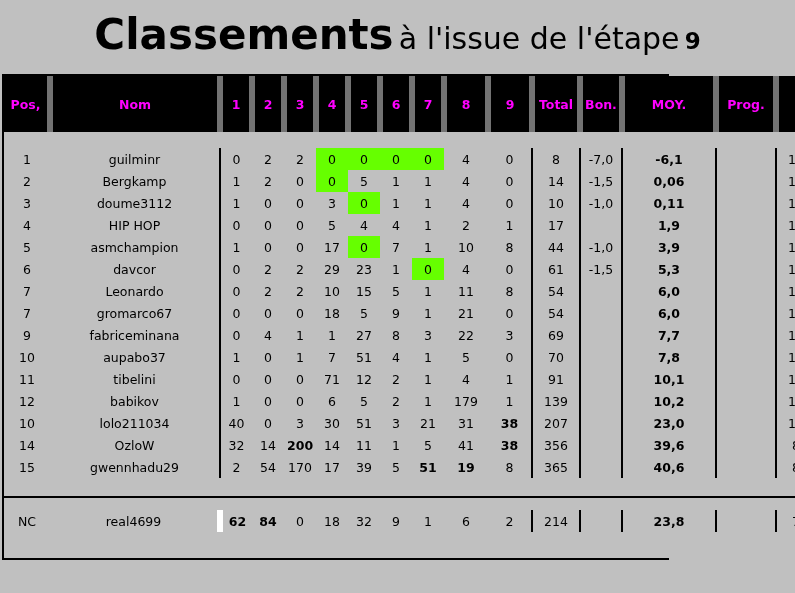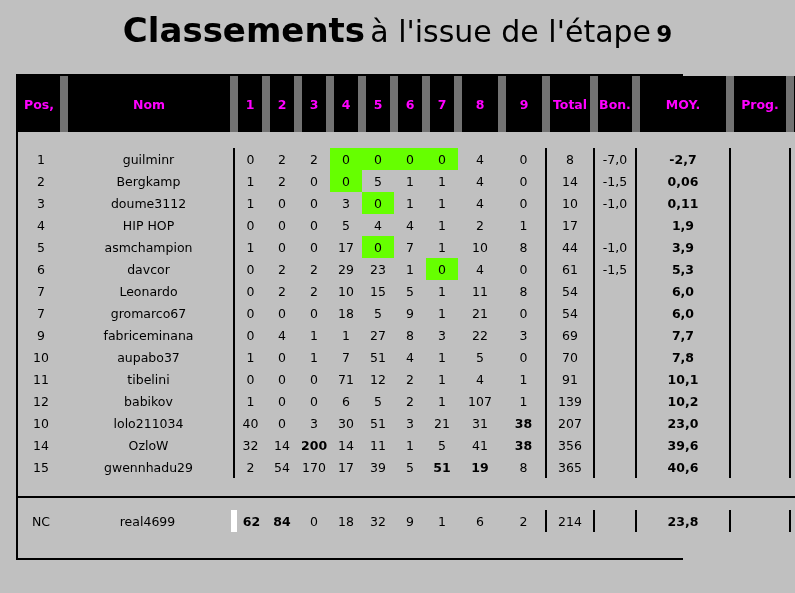--- a/index.html
+++ b/index.html
@@ -23,58 +23,58 @@
   .title {
     text-align: center;
     padding-top: 10px;
     padding-bottom: 8px;
     white-space: nowrap;
     color: #000;
   }
   .title .t-main {
     font-family: "DejaVu Sans", sans-serif;
     font-weight: bold;
-    font-size: 34px;
+    font-size: 42px;
     letter-spacing: 0px;
   }
   .title .t-sub {
     font-family: "DejaVu Sans", sans-serif;
     font-size: 30px;
     font-weight: normal;
   }
   .title .t-num {
     font-family: "DejaVu Sans", sans-serif;
     font-size: 23px;
     font-weight: bold;
   }
   
   .table-wrap {
     position: absolute;
-    left: 16px;
+    left: 2px;
     top: 74px;
     width: 667px;
     border: 2px solid #000;
     background: #8b5cf6;
     box-sizing: border-box;
   }
   table.rank {
     border-collapse: collapse;
     width: 100%;
     table-layout: fixed;
     background: #c0c0c0;
   }
   table.rank thead th {
     background: #000;
     color: #ff00ff;
     font-size: 12.5px;
     font-weight: bold;
     height: 56px;
     vertical-align: middle;
     padding: 0;
-    border-left: 8px solid #737373;
+    border-left: 6px solid #737373;
     border-right: 2px solid #ff00ff;
   }
   table.rank thead th.first {
     border-left: none;
   }
   table.rank thead th.last {
     border-right: none;
   }
   table.rank tbody td {
     font-size: 12.5px;
@@ -156,21 +156,21 @@
             <td>2</td>
             <td>2</td>
             <td class="hl">0</td>
             <td class="hl">0</td>
             <td class="hl">0</td>
             <td class="hl">0</td>
             <td>4</td>
             <td style="border-right:2px solid #000;">0</td>
             <td class="c-total">8</td>
             <td class="c-bon" style="border-left:2px solid #000;border-right:2px solid #000;">-7,0</td>
-            <td class="c-moy">-2,7</td>
+            <td class="c-moy">-6,1</td>
             <td style="border-left:2px solid #000;border-right:2px solid #000;"></td>
             <td class="c-pct">100</td>
           </tr>
           <tr>
             <td class="c-pos">2</td>
             <td class="c-name">Bergkamp</td>
             <td style="border-left:2px solid #000;">1</td>
             <td>2</td>
             <td>0</td>
             <td class="hl">0</td>
@@ -350,21 +350,21 @@
           <tr>
             <td class="c-pos">12</td>
             <td class="c-name">babikov</td>
             <td style="border-left:2px solid #000;">1</td>
             <td>0</td>
             <td>0</td>
             <td>6</td>
             <td>5</td>
             <td>2</td>
             <td>1</td>
-            <td>107</td>
+            <td>179</td>
             <td style="border-right:2px solid #000;">1</td>
             <td class="c-total">139</td>
             <td class="c-bon" style="border-left:2px solid #000;border-right:2px solid #000;"></td>
             <td class="c-moy">10,2</td>
             <td style="border-left:2px solid #000;border-right:2px solid #000;"></td>
             <td class="c-pct">100</td>
           </tr>
           <tr>
             <td class="c-pos">10</td>
             <td class="c-name">lolo211034</td>

